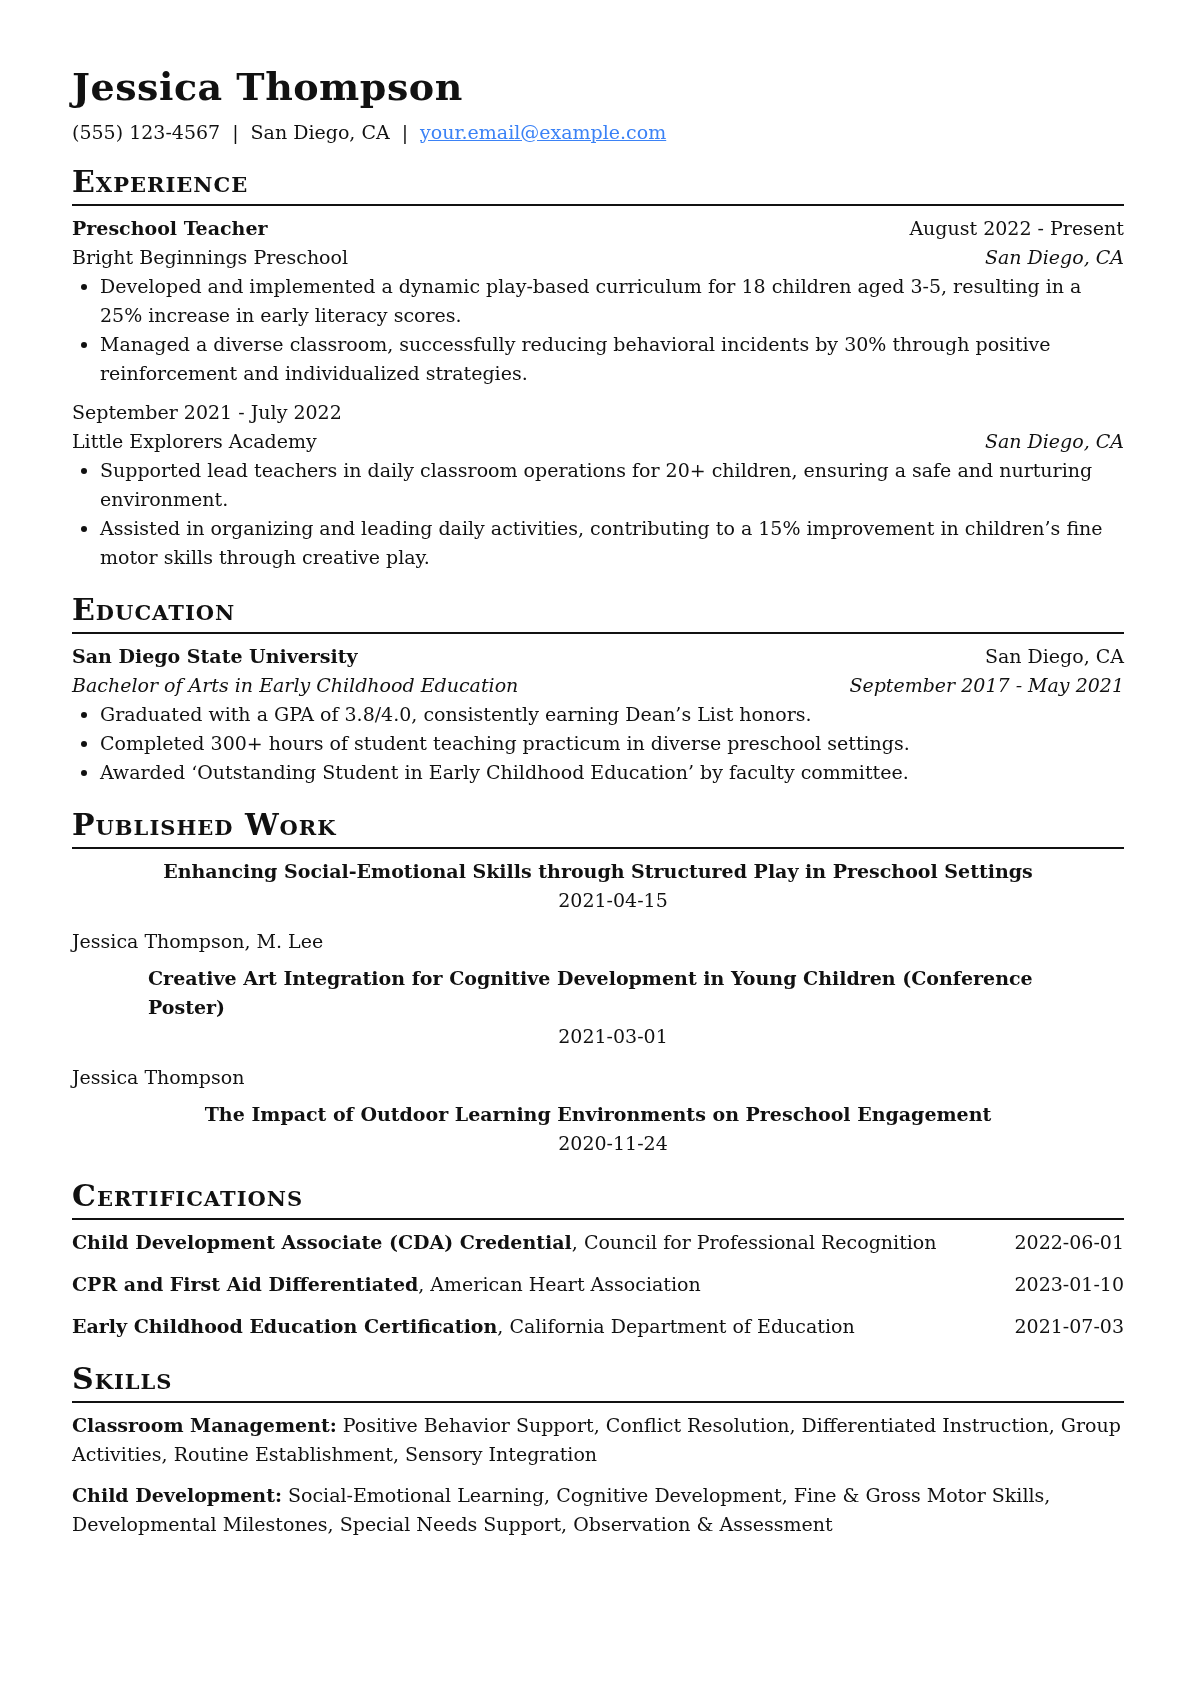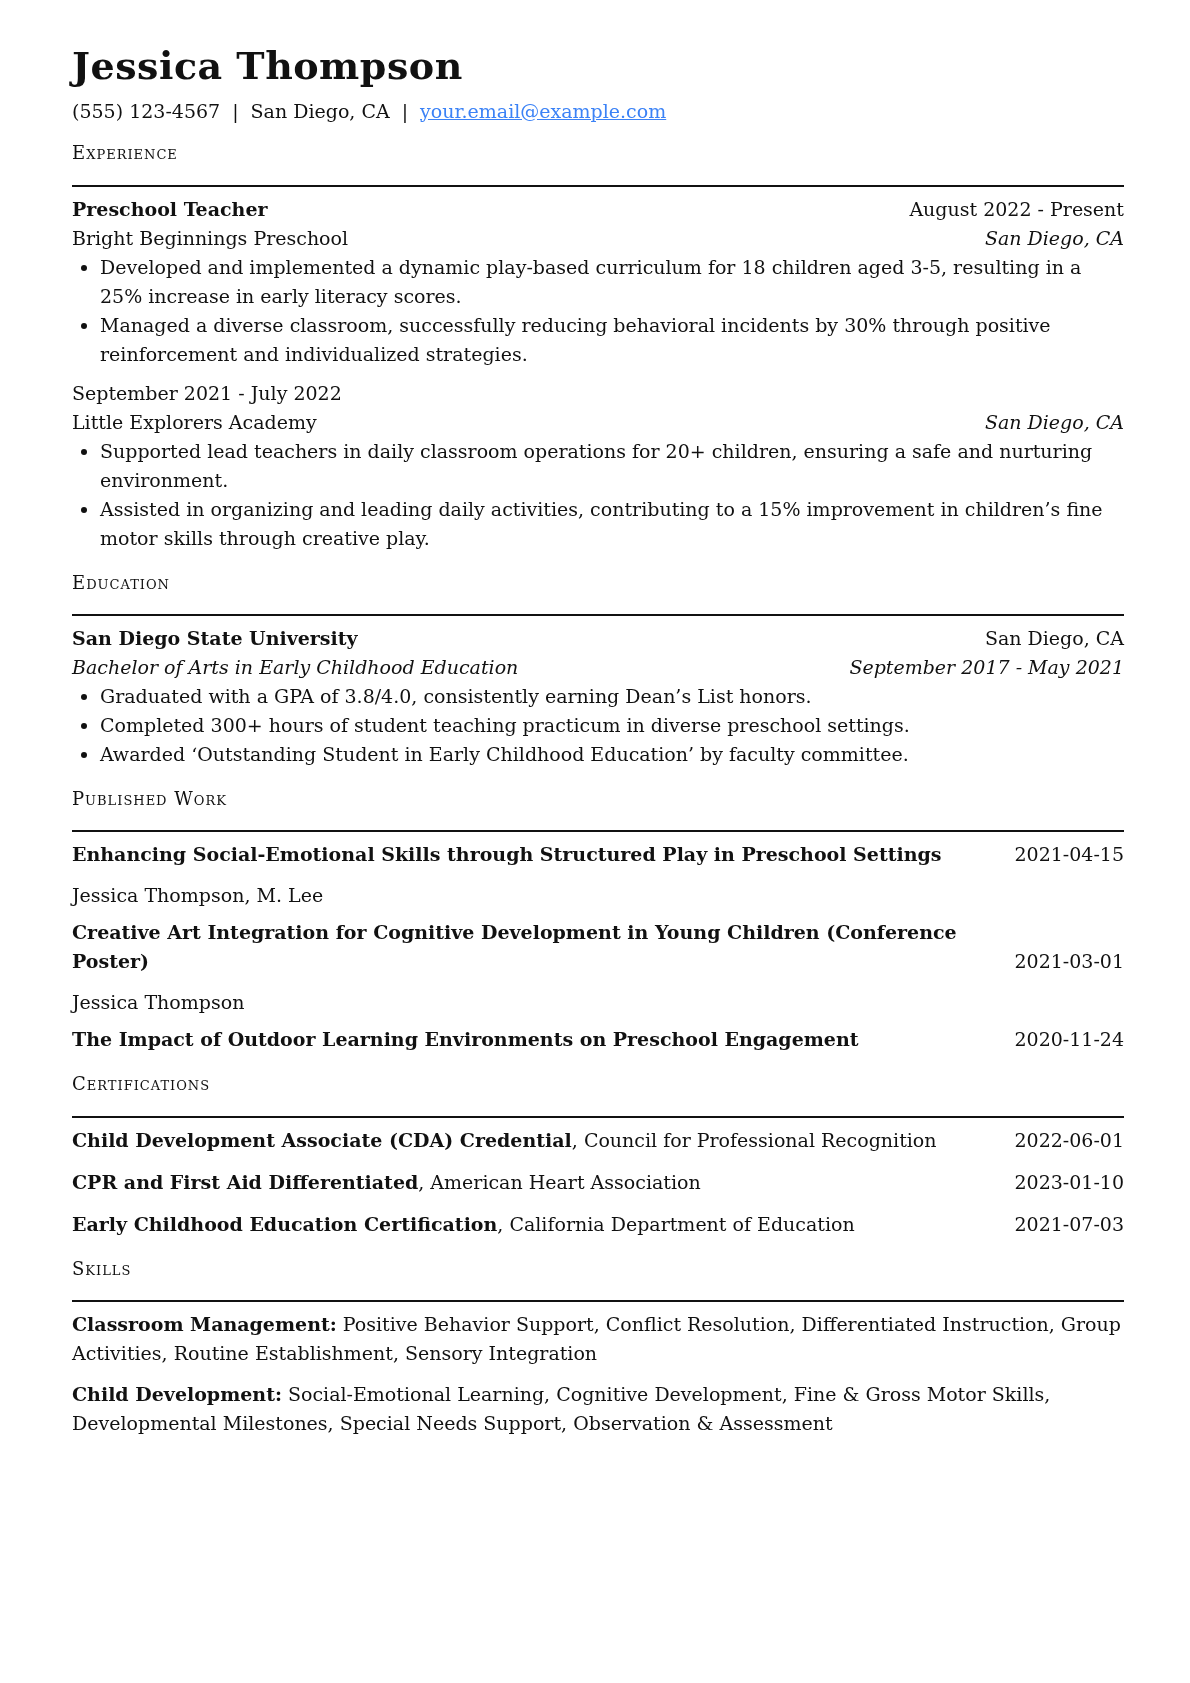--- a/index.html
+++ b/index.html
@@ -1,38 +1,38 @@
 <!DOCTYPE html>
 <html><head>
   <meta charset="utf-8">
   <style>
     html, body { margin: 0; padding: 0; background: #ffffff; }
     body {
       width: 1190px; height: 1683px; position: relative; overflow: hidden;
       font-family: "DejaVu Serif", "Liberation Serif", serif;
       color: #111;
     }
-    .page { position: absolute; left: 72px; top: 43px; width: 1052px; font-size: 19px; }
+    .page { position: absolute; left: 72px; top: 64px; width: 1052px; font-size: 19px; }
     .name { font-size: 38px; font-weight: bold; margin: 0; line-height: 1.2; letter-spacing: 0.5px; }
     .contact { margin-top: 10px; font-size: 19px; line-height: 1.3; }
     .contact .sep { margin: 0 12px; }
     .contact a { color: #3b82f6; text-decoration: underline; }
     .section { margin-top: 18px; }
     .section-title {
-      font-size: 18px; font-weight: normal; font-variant: small-caps; letter-spacing: 1px;
-      padding-bottom: 20px; border-bottom: 2px solid #111; margin-bottom: 8px; line-height: 1.3;
+      font-size: 30px; font-weight: bold; font-variant: small-caps; letter-spacing: 1px;
+      padding-bottom: 3px; border-bottom: 2px solid #111; margin-bottom: 8px; line-height: 1.3;
     }
     .row { display: flex; justify-content: space-between; align-items: baseline; line-height: 29px; }
     .bold { font-weight: bold; }
     .italic { font-style: italic; }
     ul { margin: 0; padding-left: 28px; }
     li { line-height: 29px; }
     .entry { margin-bottom: 10px; }
     .pub { margin-bottom: 4px; }
-    .pub .row { align-items: flex-end; }
+    .pub .row { align-items: center; flex-direction: column; }
     .pub-title { font-weight: bold; max-width: 900px; }
     .pub-date { white-space: nowrap; margin-left: 30px; }
     .pub-authors { line-height: 29px; margin-top: 12px; margin-bottom: 8px; }
     .cert { line-height: 29px; margin-bottom: 13px; }
     .skill { line-height: 29px; margin-bottom: 12px; }
   </style>
 </head>
 <body>
 
 <div class="page">

